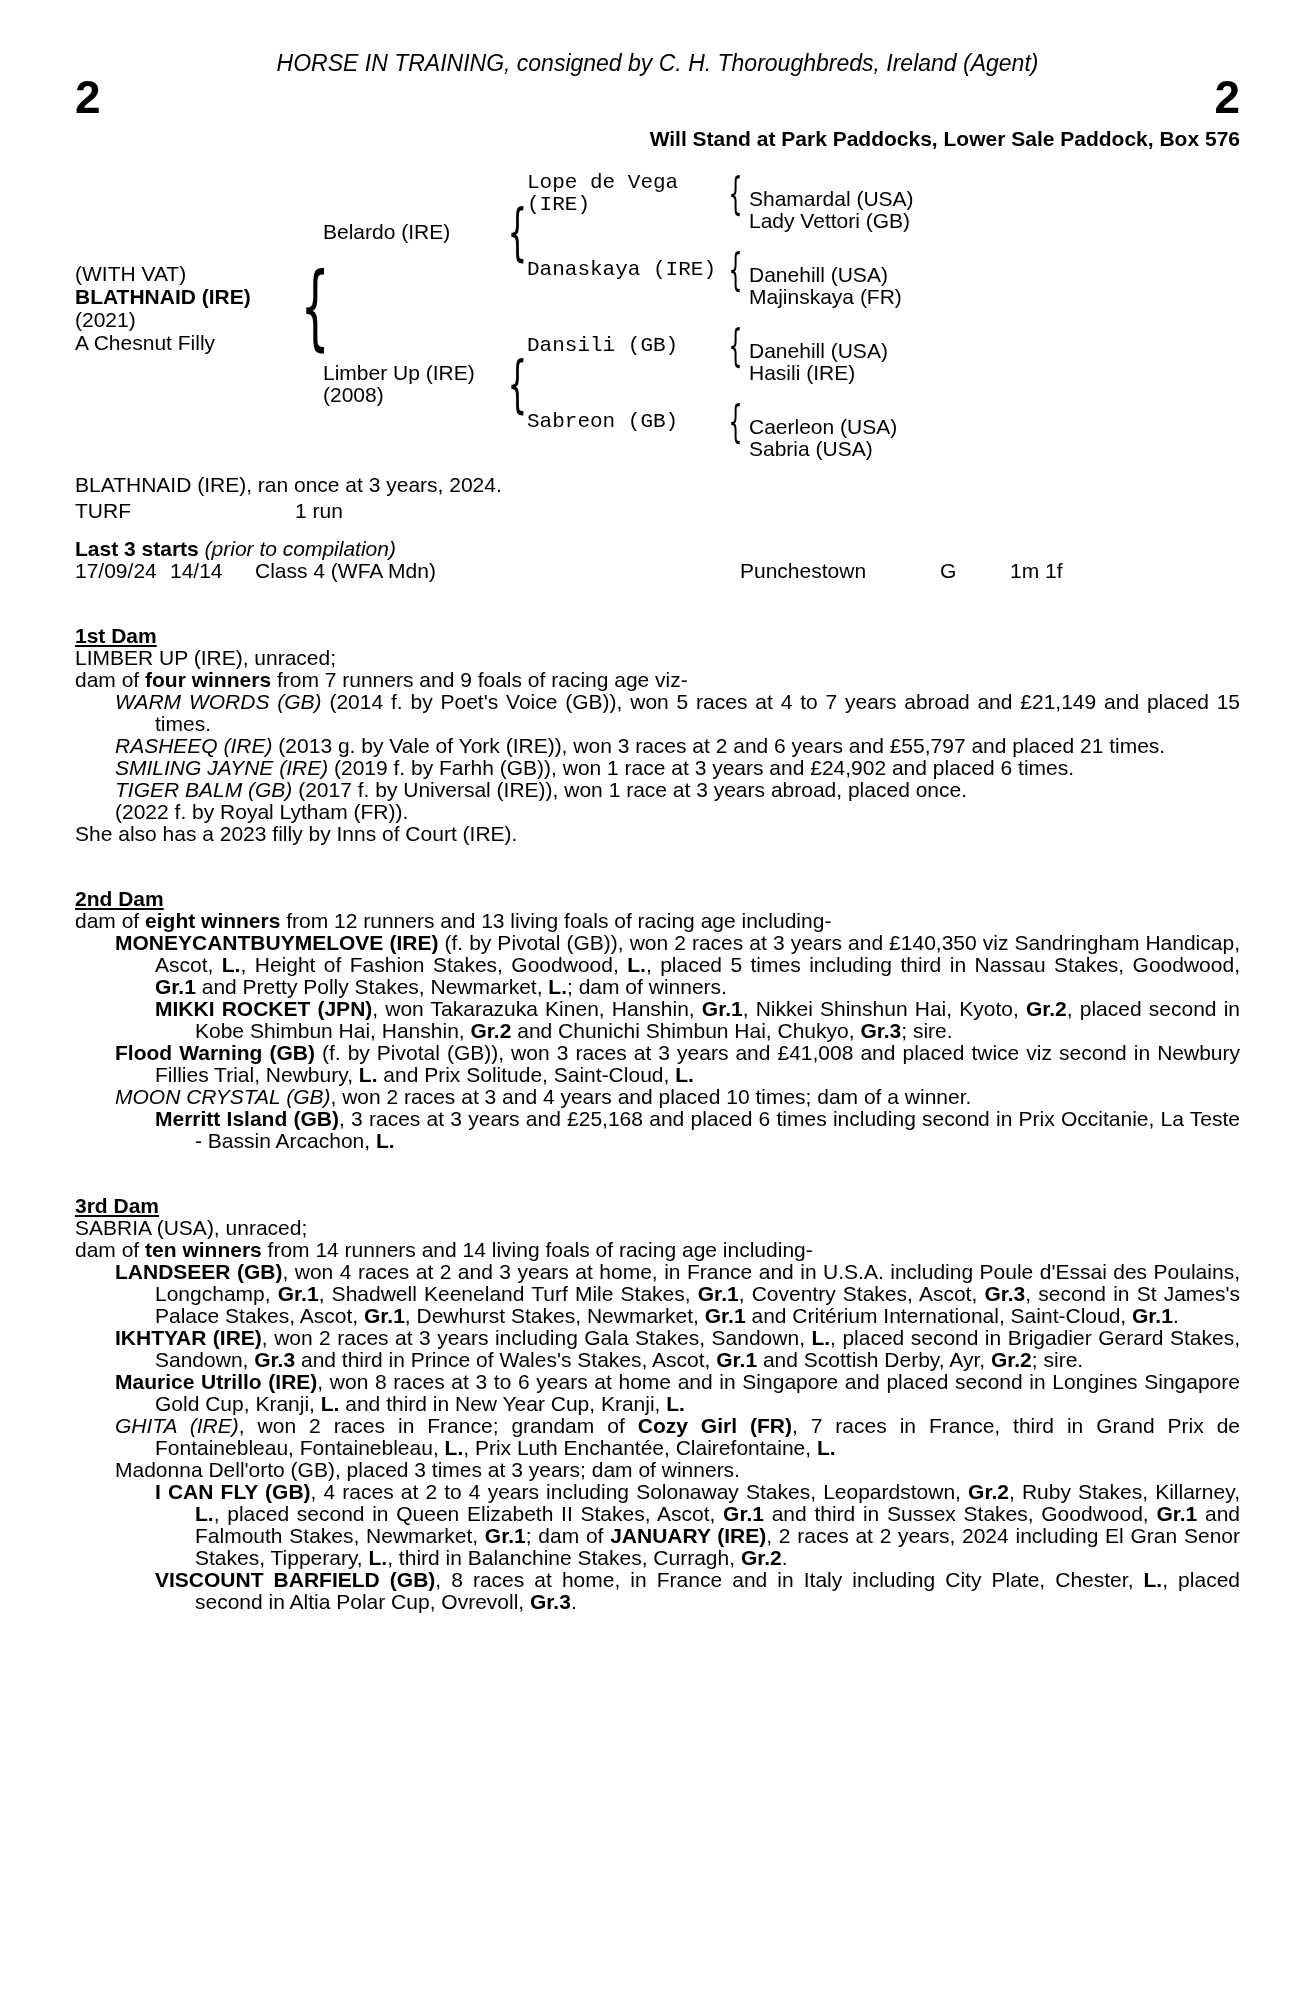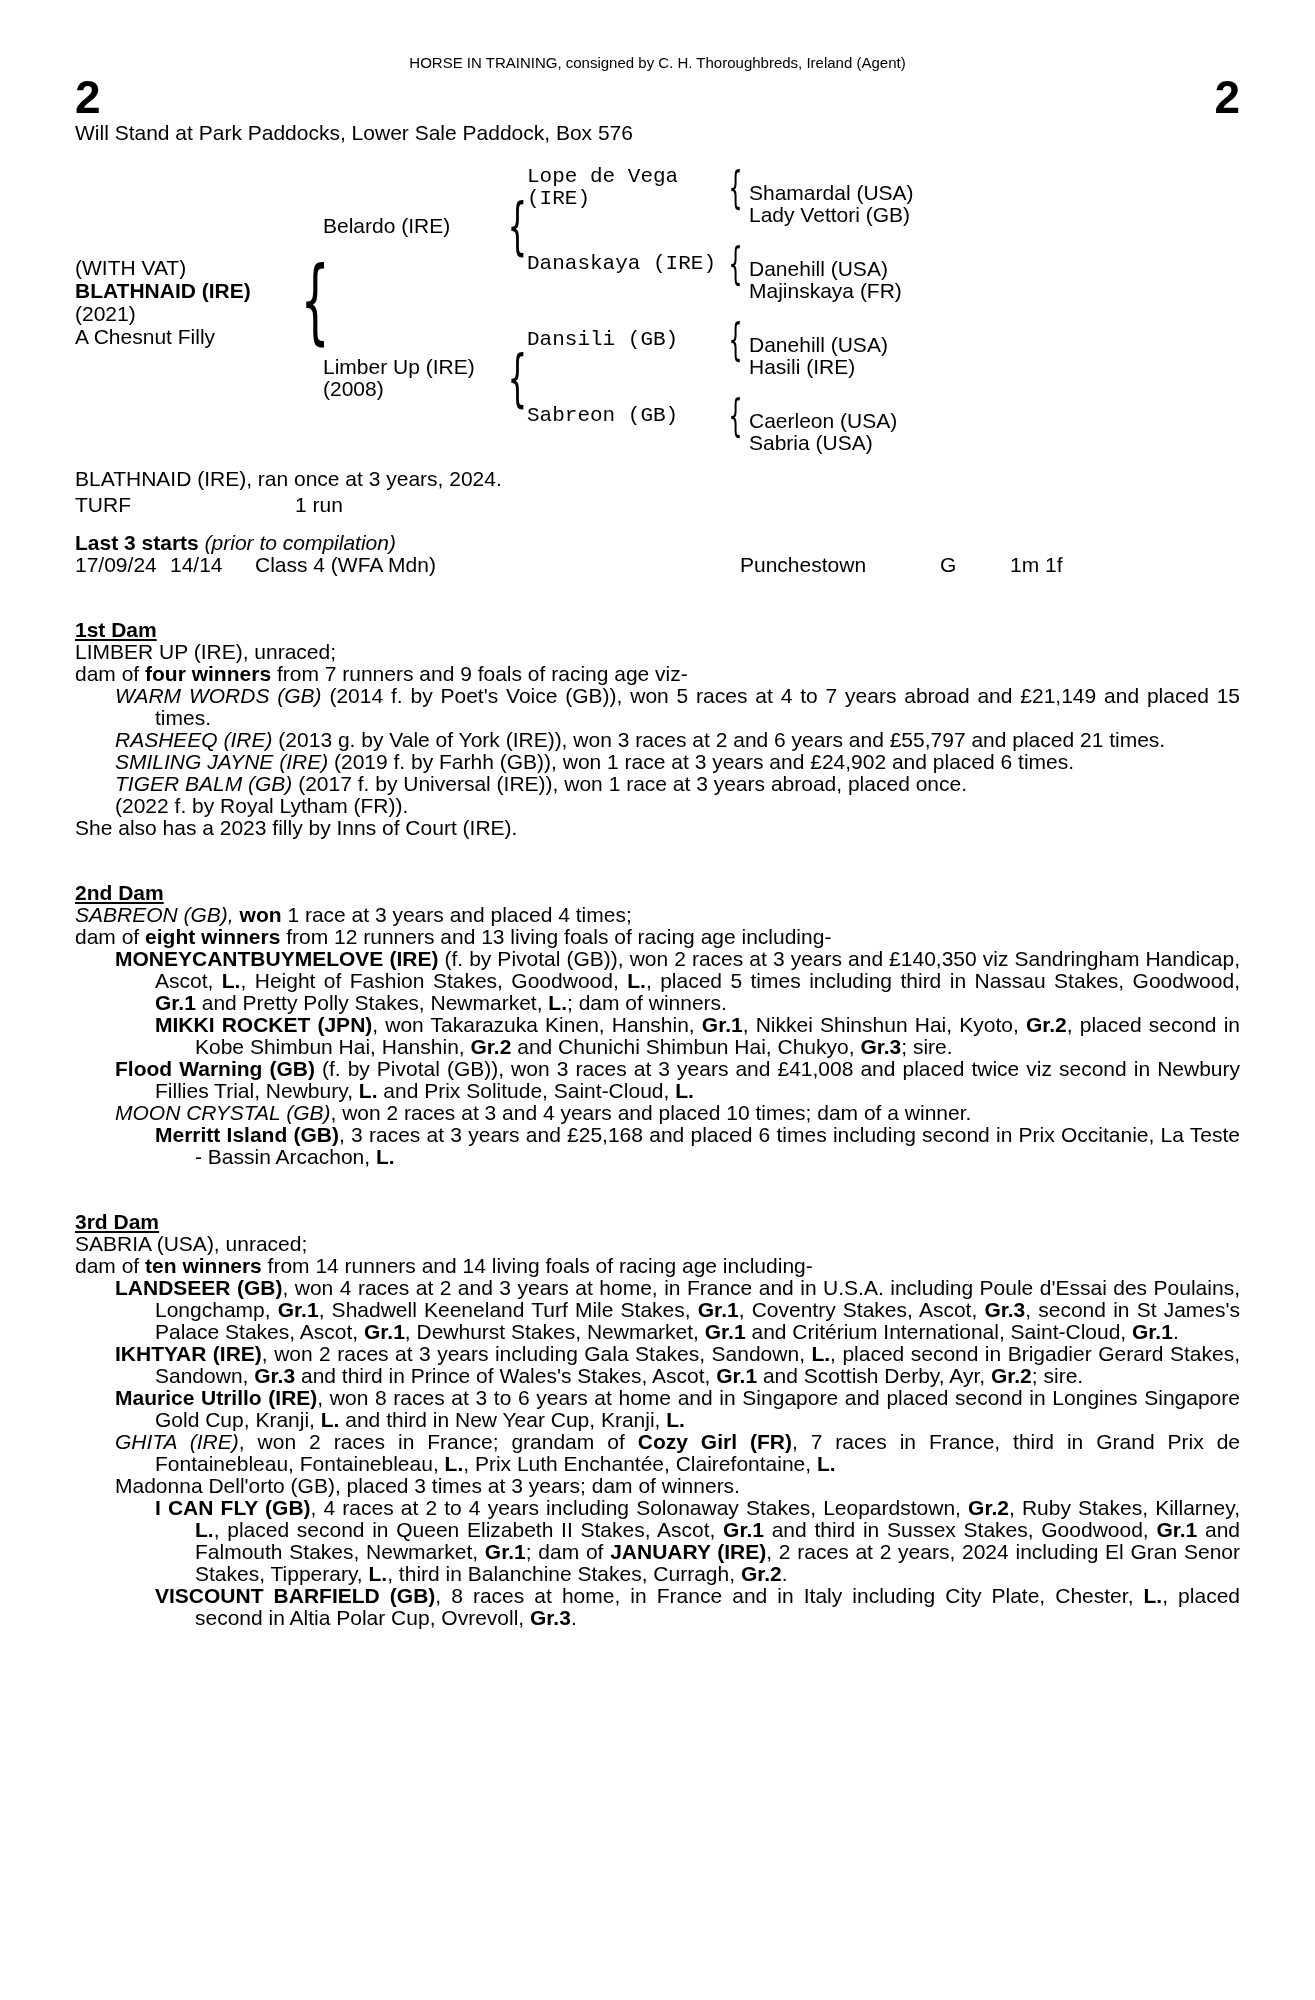--- a/index.html
+++ b/index.html
@@ -4,23 +4,23 @@
 <style>
   * { margin:0; padding:0; box-sizing:border-box; }
   html, body { background:#ffffff; }
   body {
     width:1315px; height:2000px; overflow:hidden;
     font-family:"Liberation Sans","DejaVu Sans",sans-serif;
     font-size:21px; line-height:22px; color:#000;
   }
   .page { padding:52px 75px 0 75px; }
 
-  .consignor { text-align:center; font-size:15px; }
+  .consignor { text-align:center; font-style:italic; font-size:23px; }
   .lot-row { display:flex; justify-content:space-between; font-weight:bold; font-size:46px; line-height:46px; margin-top:0px; }
-  .stand-line { font-weight:normal; margin-top:2px; }
+  .stand-line { font-weight:bold; margin-top:8px;text-align:right; }
 
   
   .pedigree { display:flex; align-items:center; margin-top:6px; }
   .ped-col1 { width:218px; flex-shrink:0; }
   .ped-col1 > div { line-height:23px; }
   .horse-name { font-weight:bold; }
   .ped-right {}
   .ped-half { display:flex; align-items:center; }
   .ped-quarter { display:flex; align-items:center; }
   .g2 { width:178px; flex-shrink:0; }
@@ -159,21 +159,20 @@
       <div class="section-title">1st Dam</div>
       <div class="para indent-0"><span>LIMBER UP (IRE), unraced;</span></div>
       <div class="para indent-0"><span>dam of </span><span class="seg-b">four winners</span><span> from 7 runners and 9 foals of racing age viz-</span></div>
       <div class="para indent-1"><span class="seg-i">WARM WORDS (GB)</span><span> (2014 f. by Poet's Voice (GB)), won 5 races at 4 to 7 years abroad and £21,149 and placed 15 times.</span></div>
       <div class="para indent-1"><span class="seg-i">RASHEEQ (IRE)</span><span> (2013 g. by Vale of York (IRE)), won 3 races at 2 and 6 years and £55,797 and placed 21 times.</span></div>
       <div class="para indent-1"><span class="seg-i">SMILING JAYNE (IRE)</span><span> (2019 f. by Farhh (GB)), won 1 race at 3 years and £24,902 and placed 6 times.</span></div>
       <div class="para indent-1"><span class="seg-i">TIGER BALM (GB)</span><span> (2017 f. by Universal (IRE)), won 1 race at 3 years abroad, placed once.</span></div>
       <div class="para indent-1"><span>(2022 f. by Royal Lytham (FR)).</span></div>
       <div class="para indent-0"><span>She also has a 2023 filly by Inns of Court (IRE).</span></div>
       <div class="section-title">2nd Dam</div>
-      <div class="para indent-0"><span class="seg-i">SABREON (GB),</span><span> </span><span class="seg-b">won</span><span> 1 race at 3 years and placed 4 times;</span></div>
       <div class="para indent-0"><span>dam of </span><span class="seg-b">eight winners</span><span> from 12 runners and 13 living foals of racing age including-</span></div>
       <div class="para indent-1"><span class="seg-b">MONEYCANTBUYMELOVE (IRE)</span><span> (f. by Pivotal (GB)), won 2 races at 3 years and £140,350 viz Sandringham Handicap, Ascot, </span><span class="seg-b">L.</span><span>, Height of Fashion Stakes, Goodwood, </span><span class="seg-b">L.</span><span>, placed 5 times including third in Nassau Stakes, Goodwood, </span><span class="seg-b">Gr.1</span><span> and Pretty Polly Stakes, Newmarket, </span><span class="seg-b">L.</span><span>; dam of winners.</span></div>
       <div class="para indent-2"><span class="seg-b">MIKKI ROCKET (JPN)</span><span>, won Takarazuka Kinen, Hanshin, </span><span class="seg-b">Gr.1</span><span>, Nikkei Shinshun Hai, Kyoto, </span><span class="seg-b">Gr.2</span><span>, placed second in Kobe Shimbun Hai, Hanshin, </span><span class="seg-b">Gr.2</span><span> and Chunichi Shimbun Hai, Chukyo, </span><span class="seg-b">Gr.3</span><span>; sire.</span></div>
       <div class="para indent-1"><span class="seg-b">Flood Warning (GB)</span><span> (f. by Pivotal (GB)), won 3 races at 3 years and £41,008 and placed twice viz second in Newbury Fillies Trial, Newbury, </span><span class="seg-b">L.</span><span> and Prix Solitude, Saint-Cloud, </span><span class="seg-b">L.</span></div>
       <div class="para indent-1"><span class="seg-i">MOON CRYSTAL (GB)</span><span>, won 2 races at 3 and 4 years and placed 10 times; dam of a winner.</span></div>
       <div class="para indent-2"><span class="seg-b">Merritt Island (GB)</span><span>, 3 races at 3 years and £25,168 and placed 6 times including second in Prix Occitanie, La Teste - Bassin Arcachon, </span><span class="seg-b">L.</span></div>
       <div class="section-title">3rd Dam</div>
       <div class="para indent-0"><span>SABRIA (USA), unraced;</span></div>
       <div class="para indent-0"><span>dam of </span><span class="seg-b">ten winners</span><span> from 14 runners and 14 living foals of racing age including-</span></div>
       <div class="para indent-1"><span class="seg-b">LANDSEER (GB)</span><span>, won 4 races at 2 and 3 years at home, in France and in U.S.A. including Poule d'Essai des Poulains, Longchamp, </span><span class="seg-b">Gr.1</span><span>, Shadwell Keeneland Turf Mile Stakes, </span><span class="seg-b">Gr.1</span><span>, Coventry Stakes, Ascot, </span><span class="seg-b">Gr.3</span><span>, second in St James's Palace Stakes, Ascot, </span><span class="seg-b">Gr.1</span><span>, Dewhurst Stakes, Newmarket, </span><span class="seg-b">Gr.1</span><span> and Critérium International, Saint-Cloud, </span><span class="seg-b">Gr.1</span><span>.</span></div>

